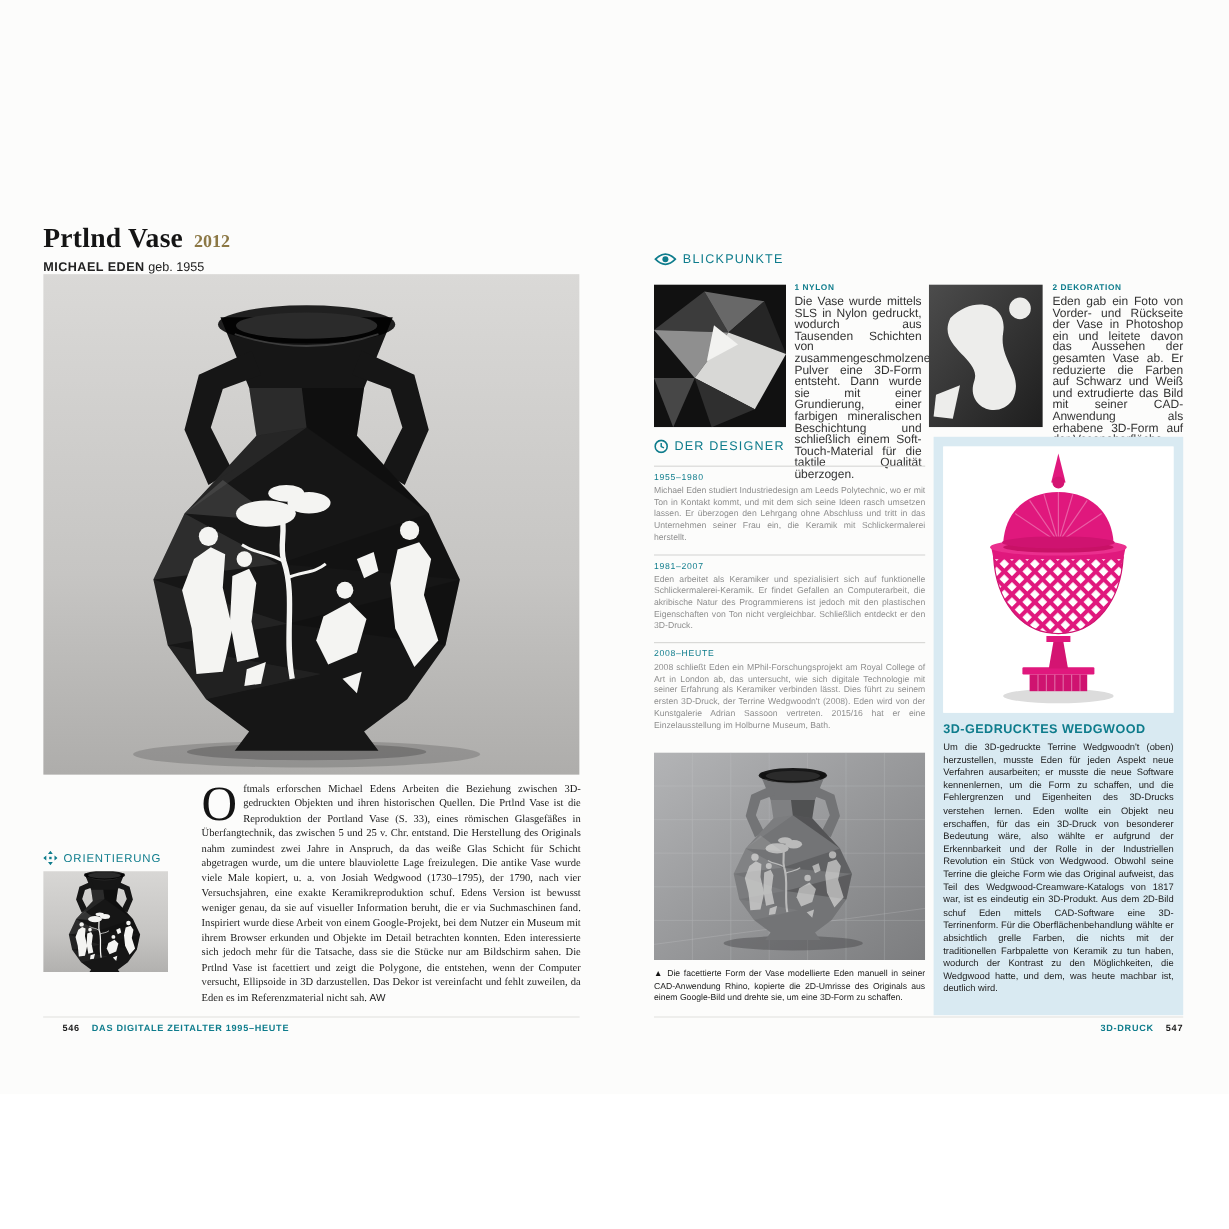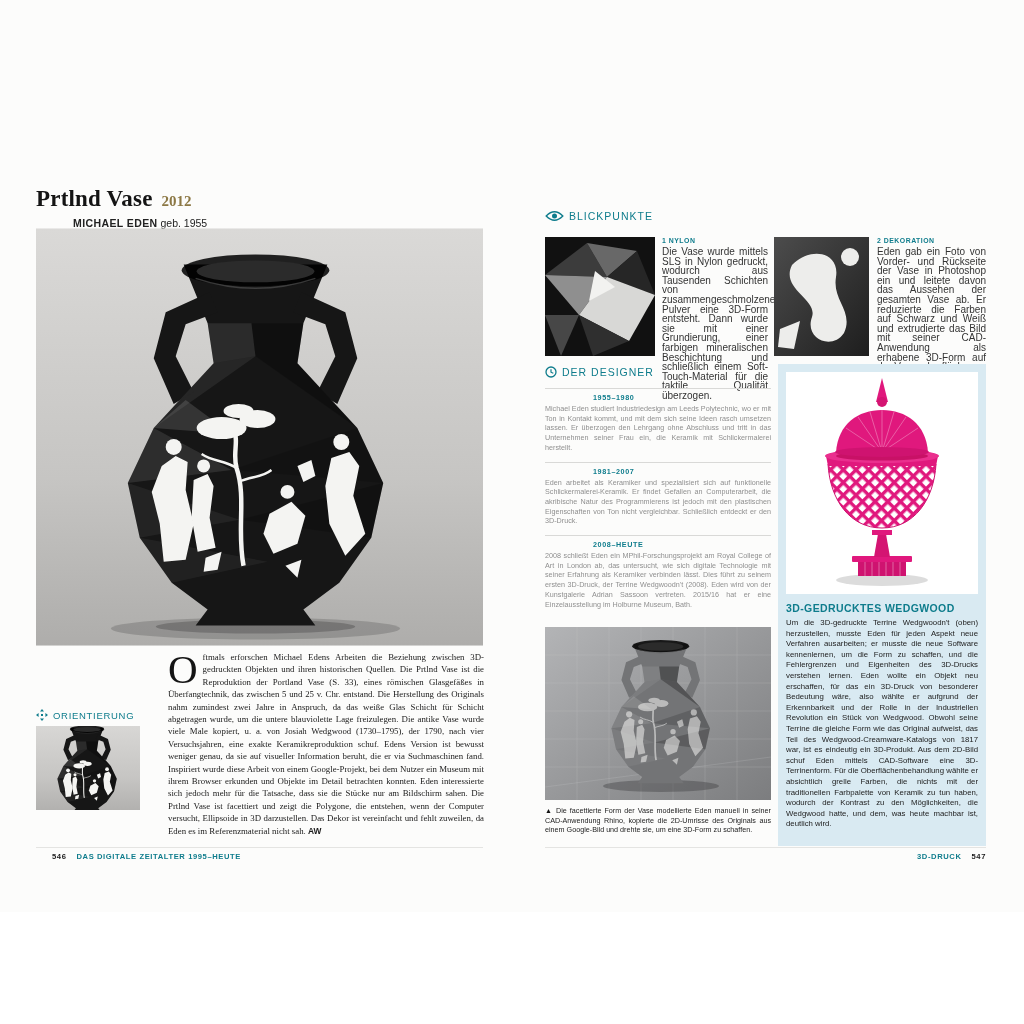--- a/index.html
+++ b/index.html
@@ -3,40 +3,40 @@
 <meta charset="utf-8">
 <style>
   :root{ --accent:#0e7c8c; --pink:#e0187d; --panel:#d9eaf2; --ink:#1c1c1c; --grey:#8f8f8f; }
   html,body{margin:0;padding:0;background:#ffffff;}
   #canvas{position:relative;width:1024px;height:912px;background:#fcfcfb;overflow:hidden;
           font-family:"Liberation Sans",sans-serif;color:var(--ink);}
   .abs{position:absolute;}
   
   .title{font-family:"Liberation Serif",serif;font-weight:bold;font-size:23px;letter-spacing:.2px;color:#141414;}
   .title-year{font-family:"Liberation Serif",serif;font-weight:600;font-size:15px;color:#8c7845;margin-left:9px;}
-  .subtitle{font-size:10.5px;margin-top:5px;color:#222;margin-left:37px;}
+  .subtitle{font-size:10.5px;margin-top:5px;color:#222;}
   .subtitle b{letter-spacing:.4px;}
   .photo-caption{font-size:8px;line-height:11px;color:#222;white-space:pre-line;width:128px;}
   .sect-head{display:flex;align-items:center;gap:5px;font-weight:normal;color:var(--accent);}
   .sect-head.small{font-size:9.5px;letter-spacing:.7px;}
   .sect-head.big{font-size:10.5px;letter-spacing:1px;}
   .bodytext{font-family:"Liberation Serif",serif;font-size:8.8px;line-height:12.4px;text-align:justify;color:#1a1a1a;width:316px;}
   .dropcap{float:left;font-family:"Liberation Serif",serif;font-size:41px;line-height:33px;font-weight:400;
            padding:2px 5px 0 0;color:#141414;}
-  .initials{font-weight:bold;font-family:"Liberation Sans",sans-serif;font-size:8.4px;}
+  .initials{font-weight:normal;font-family:"Liberation Sans",sans-serif;font-size:8.4px;}
   .footer{font-size:7.6px;font-weight:bold;letter-spacing:.6px;}
   .footer .pg{color:#1a1a1a;}
   .footer .sec{color:var(--accent);margin:0 0 0 10px;}
   .footer.right .sec{margin:0 10px 0 0;}
   .hairline{background:#e4e4e2;height:1px;}
   
   .spot-label{font-size:6.9px;font-weight:bold;color:var(--accent);letter-spacing:.5px;margin-bottom:3px;}
   .spot-text{font-size:10px;line-height:9.6px;color:#333;text-align:justify;}
   .timeline-entry{border-top:1px solid #d9d9d7;padding-top:4px;margin-bottom:9px;}
-  .tl-period{font-size:7.2px;font-weight:bold;color:var(--accent);letter-spacing:.6px;margin-bottom:2px;margin-left:48px;}
+  .tl-period{font-size:7.2px;font-weight:normal;color:var(--accent);letter-spacing:.6px;margin-bottom:2px;}
   .tl-text{font-size:7.2px;line-height:9.7px;color:var(--grey);text-align:justify;}
   .cad-caption{font-size:7.2px;line-height:9.7px;color:#222;text-align:justify;}
   .cad-caption .tri{color:#111;font-size:7px;margin-right:3px;}
   .panel{background:var(--panel);}
   .panel-title{font-size:10.5px;font-weight:bold;color:var(--accent);letter-spacing:.4px;}
   .panel-text{font-size:7.8px;line-height:10.6px;color:#222;text-align:justify;}
   img,svg{display:block;}
 </style>
 </head>
 <body>

